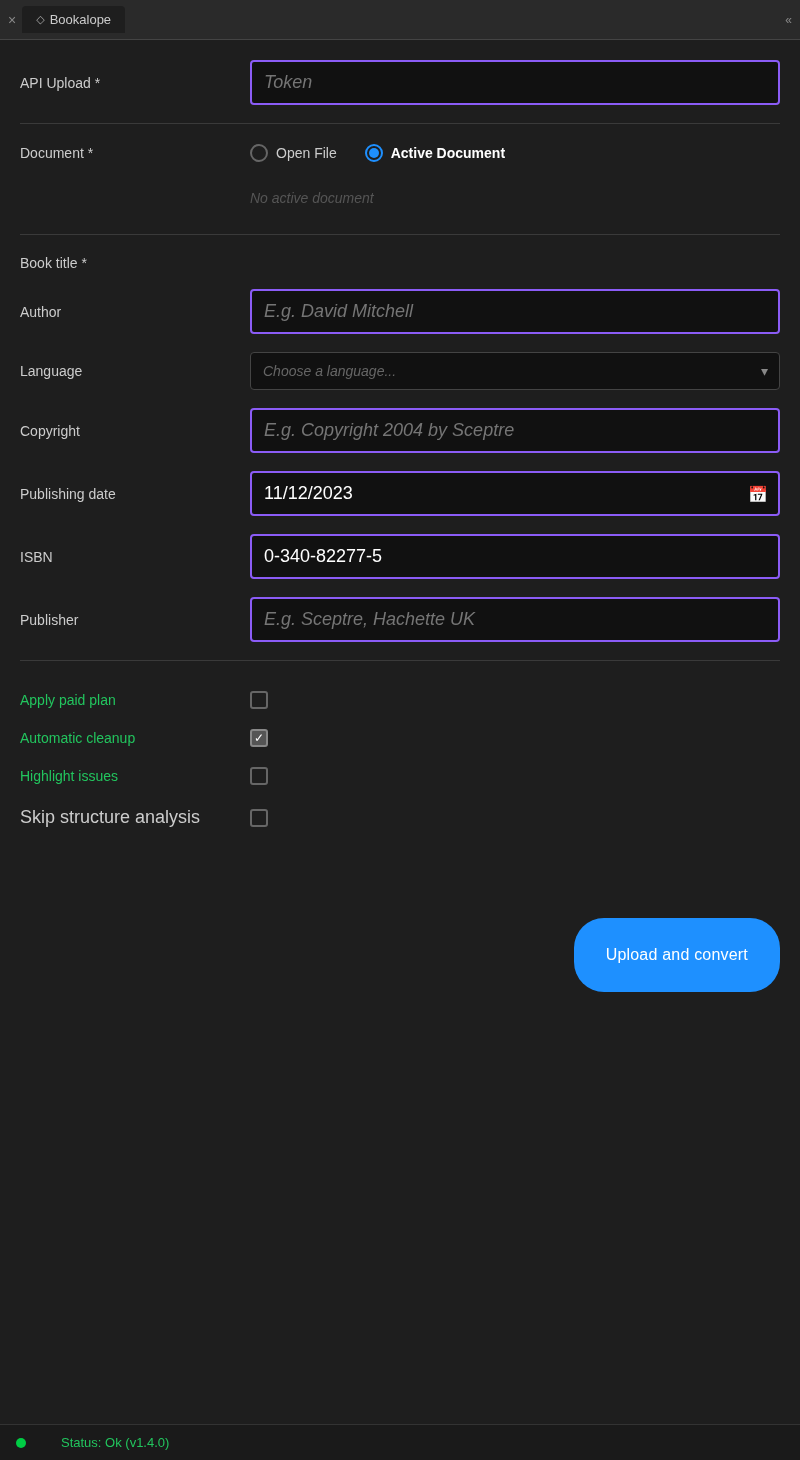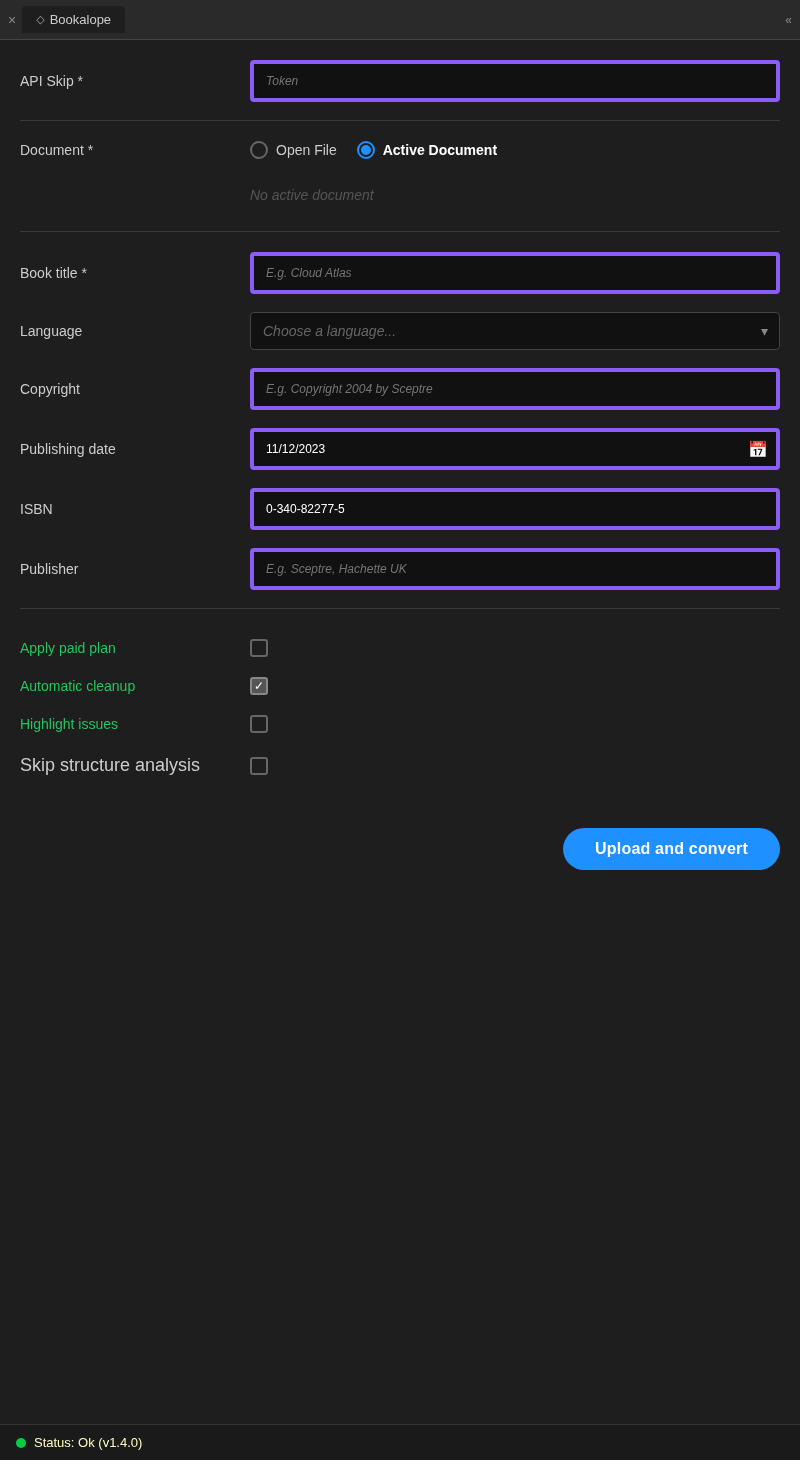--- a/index.html
+++ b/index.html
@@ -77,25 +77,25 @@
       flex-shrink: 0;
     }
 
     .form-label .required {
       color: #cccccc;
     }
 
     .form-input {
       flex: 1;
       background-color: #111111;
-      border: 4px solid #8b5cf6;
+      border: 2px solid #8b5cf6;
       border-radius: 4px;
       padding: 10px 12px;
       color: #666;
-      font-size: 12px;
+      font-size: 18px;
       font-style: italic;
       outline: none;
       width: 100%;
     }
 
     .form-input.has-value {
       color: #ffffff;
       font-style: normal;
     }
 
@@ -115,21 +115,21 @@
 
     .divider {
       border: none;
       border-top: 1px solid #3a3a3a;
       margin: 8px 0 20px 0;
     }
 
     .radio-group {
       display: flex;
       align-items: center;
-      gap: 20px;
+      gap: 28px;
       flex: 1;
     }
 
     .radio-option {
       display: flex;
       align-items: center;
       gap: 8px;
       cursor: pointer;
     }
 
@@ -258,25 +258,26 @@
       display: flex;
       justify-content: flex-end;
       padding: 10px 20px 20px 20px;
     }
 
     .upload-button {
       background-color: #1e90ff;
       color: #ffffff;
       border: none;
       border-radius: 30px;
-      padding: 12px 32px;
+      padding: 28px 32px;
       font-size: 16px;
-      font-weight: 700;
+      font-weight: 400;
       cursor: pointer;
       letter-spacing: 0.2px;
+      margin-top: 38px;
     }
 
     .status-bar {
       position: absolute;
       bottom: 0;
       left: 0;
       right: 0;
       height: 36px;
       background-color: #1a1a1a;
       border-top: 1px solid #333;
@@ -289,21 +290,22 @@
     .status-dot {
       width: 10px;
       height: 10px;
       border-radius: 50%;
       background-color: #00cc44;
       flex-shrink: 0;
     }
 
     .status-text {
       font-size: 13px;
-      color: #fef9c3;
+      color: #22c55e;
+      margin-left: 27px;
     }
 
     .skip-structure-label {
       font-size: 18px;
       color: #cccccc;
       width: 230px;
       line-height: 1.4;
     }
   </style>
 </head>
@@ -317,21 +319,21 @@
       <span>Bookalope</span>
     </div>
   </div>
   <div class="title-bar-right">«</div>
 </div>
 
 <div class="content">
 
   <div class="form-row">
     <div class="form-label">
-      <span>API Skip</span> <span class="required">*</span>
+      <span>API Upload</span> <span class="required">*</span>
     </div>
     <input type="text" class="form-input" placeholder="Token" style="">
   </div>
 
 
   <hr class="divider">
 
   <div class="document-section">
     <div class="form-row">
       <div class="form-label">
@@ -353,23 +355,26 @@
       <div class="no-active-doc">No active document</div>
     </div>
   </div>
 
   <hr class="divider">
 
   <div class="form-row">
     <div class="form-label">
       <span>Book title</span> <span class="required">*</span>
     </div>
-    <input type="text" class="form-input" placeholder="E.g. Cloud Atlas" style="">
-  </div>
-
+  </div>
+
+  <div class="form-row">
+    <div class="form-label">Author</div>
+    <input type="text" class="form-input" placeholder="E.g. David Mitchell" style="">
+  </div>
 
   <div class="form-row">
     <div class="form-label">Language</div>
     <div class="select-wrapper">
       <select class="form-select">
         <option value="">Choose a language...</option>
       </select>
       <span class="select-arrow">▾</span>
     </div>
   </div>

